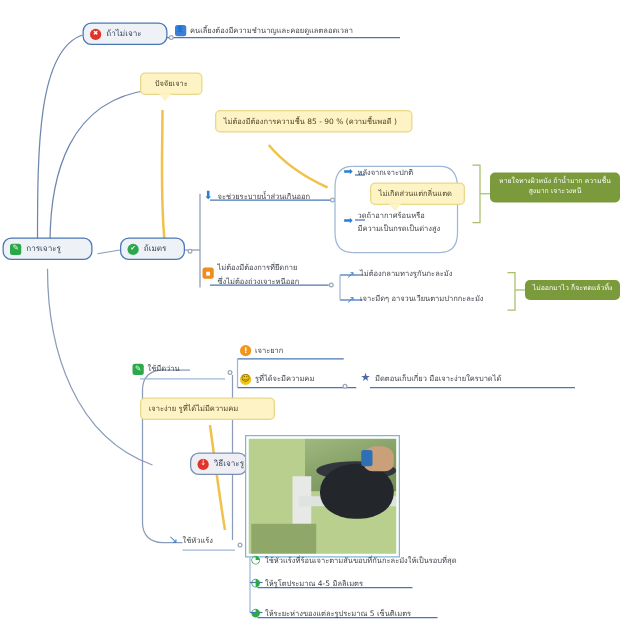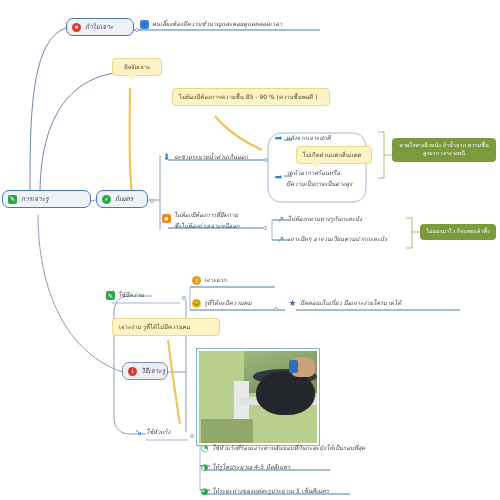--- a/index.html
+++ b/index.html
@@ -5,29 +5,29 @@
   * { box-sizing: border-box; margin:0; padding:0; }
   html,body { width:500px; height:500px; overflow:hidden; }
   body {
     background:#ffffff;
     font-family:"DejaVu Sans","Liberation Sans",sans-serif;
     position:relative;
   }
   #stage { position:absolute; left:0; top:0; width:500px; height:500px; }
   svg.lines { position:absolute; left:0; top:0; width:500px; height:500px; pointer-events:none; }
 
-  .node { position:absolute; white-space:nowrap;font-style:italic; }
+  .node { position:absolute; white-space:nowrap; }
 
   
   .boxnode {
     border-radius:7px; border:1.5px solid #4a77b4; background:#eef2f7;
     padding:3px 8px 3px 5px; display:flex; align-items:center; gap:4px;
     font-size:6.5px; color:#2c3e50;
   }
-  .boxnode.pink { border-color:#7a8fb5; background:#f0eef5; }
+  .boxnode.pink { border-color:#7a8fb5; background:#f0eef5;margin-left:30px; }
 
   
   .ic { width:9px; height:9px; border-radius:2px; flex:0 0 auto;
         display:flex; align-items:center; justify-content:center;
         font-size:6px; color:#fff; line-height:1; }
   .ic.green { background:#2aa84a; border-radius:50%; }
   .ic.red { background:#e0352b; border-radius:50%; }
   .ic.pencil { background:#2aa84a; }
   .ic.pencil::after { content:"\270E"; font-size:6px; color:#fff; }
   .ic.orange-sq { background:#f08c1e; }
@@ -157,21 +157,21 @@
     <path d="M200,466 L210,466" fill="none" stroke="#4a77b4" stroke-width="1"></path>
     <path d="M200,490 L210,490" fill="none" stroke="#4a77b4" stroke-width="1"></path>
     <path d="M206,470 L330,470" fill="none" stroke="#4a77b4" stroke-width="1"></path>
     <path d="M206,494 L350,494" fill="none" stroke="#4a77b4" stroke-width="1"></path>
 
     <path d="M130,88 C130,120 128,160 132,196" fill="none" stroke="#f0c24b" stroke-width="2"></path>
     <path d="M215,116 C225,128 240,140 262,150" fill="none" stroke="#f0c24b" stroke-width="2"></path>
     <path d="M168,340 C172,370 176,400 180,424" fill="none" stroke="#f0c24b" stroke-width="2"></path>
   </svg>
 
-  <div class="node boxnode" style="left:2px; top:190px; width:89px;">
+  <div class="node boxnode" style="left:2px; top:190px; width:72px;">
     <span class="ic pencil"></span>
     <span>การเจาะรู</span>
   </div>
 
   <div class="node boxnode" style="left:66px; top:18px; width:68px;">
     <span class="ic red cross"></span>
     <span>ถ้าไม่เจาะ</span>
   </div>
   <div class="dot" style="left:135px; top:28px;"></div>
 

